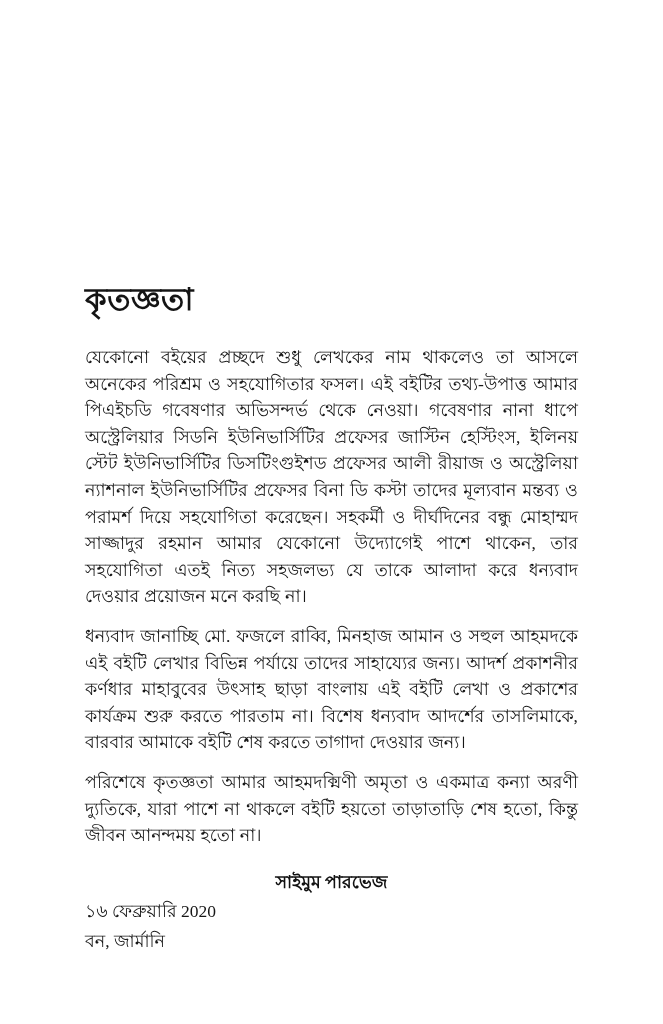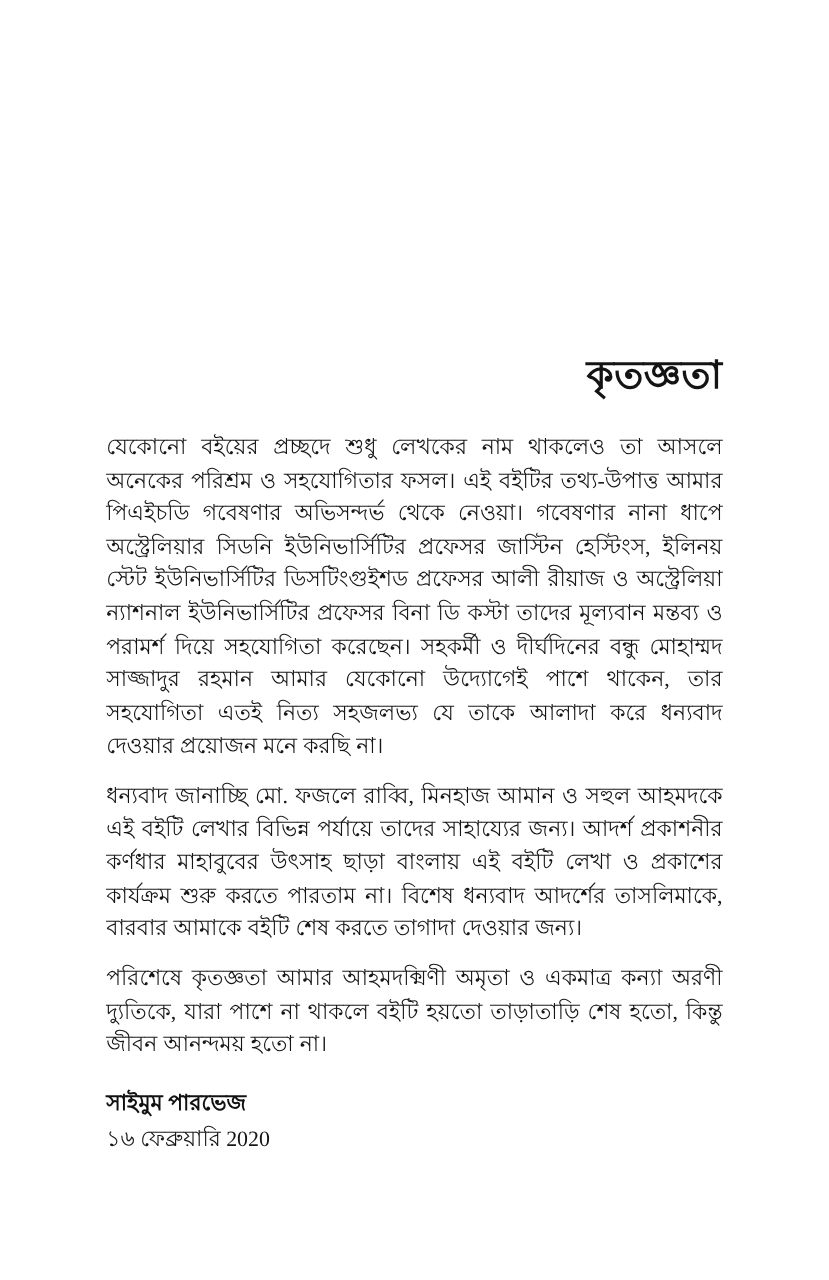--- a/index.html
+++ b/index.html
@@ -20,21 +20,21 @@
   .page-content {
     position: absolute;
     top: 0;
     left: 85px;
     width: 493px;
     padding-top: 280px;
     box-sizing: border-box;
   }
   .chapter-title {
     margin: 0 0 24px 0;
-    text-align: right;
+    text-align: left;
     font-size: 31px;
     line-height: 40px;
     font-weight: 700;
     letter-spacing: 0.5px;
     color: #141414;
   }
   .body-paragraph {
     margin: 12px 0 13px 0;
     font-size: 17.5px;
     line-height: 26.6px;
@@ -44,35 +44,37 @@
   }
   .signature-block {
     margin-top: 19px;
     font-size: 17.5px;
     line-height: 29.5px;
     color: #161616;
   }
   .signature-name {
     font-weight: 700;
     color: #111111;
+    text-align: center;
   }
 </style>
 </head>
 <body>
 
 <div class="book-page">
   <div class="page-content">
 
     <h1 class="chapter-title">কৃতজ্ঞতা</h1>
 
     <p class="body-paragraph">যেকোনো বইয়ের প্রচ্ছদে শুধু লেখকের নাম থাকলেও তা আসলে অনেকের পরিশ্রম ও সহযোগিতার ফসল। এই বইটির তথ্য-উপাত্ত আমার পিএইচডি গবেষণার অভিসন্দর্ভ থেকে নেওয়া। গবেষণার নানা ধাপে অস্ট্রেলিয়ার সিডনি ইউনিভার্সিটির প্রফেসর জাস্টিন হেস্টিংস, ইলিনয় স্টেট ইউনিভার্সিটির ডিসটিংগুইশড প্রফেসর আলী রীয়াজ ও অস্ট্রেলিয়া ন্যাশনাল ইউনিভার্সিটির প্রফেসর বিনা ডি কস্টা তাদের মূল্যবান মন্তব্য ও পরামর্শ দিয়ে সহযোগিতা করেছেন। সহকর্মী ও দীর্ঘদিনের বন্ধু মোহাম্মদ সাজ্জাদুর রহমান আমার যেকোনো উদ্যোগেই পাশে থাকেন, তার সহযোগিতা এতই নিত্য সহজলভ্য যে তাকে আলাদা করে ধন্যবাদ দেওয়ার প্রয়োজন মনে করছি না।</p>
 
     <p class="body-paragraph">ধন্যবাদ জানাচ্ছি মো. ফজলে রাব্বি, মিনহাজ আমান ও সহুল আহমদকে এই বইটি লেখার বিভিন্ন পর্যায়ে তাদের সাহায্যের জন্য। আদর্শ প্রকাশনীর কর্ণধার মাহাবুবের উৎসাহ ছাড়া বাংলায় এই বইটি লেখা ও প্রকাশের কার্যক্রম শুরু করতে পারতাম না। বিশেষ ধন্যবাদ আদর্শের তাসলিমাকে, বারবার আমাকে বইটি শেষ করতে তাগাদা দেওয়ার জন্য।</p>
 
     <p class="body-paragraph">পরিশেষে কৃতজ্ঞতা আমার আহমদক্মিণী অমৃতা ও একমাত্র কন্যা অরণী দ্যুতিকে, যারা পাশে না থাকলে বইটি হয়তো তাড়াতাড়ি শেষ হতো, কিন্তু জীবন আনন্দময় হতো না।</p>
 
     <div class="signature-block">
       <div class="signature-name">সাইমুম পারভেজ</div>
       <div class="signature-date">১৬ ফেব্রুয়ারি 2020</div>
+      <div class="signature-place">বন, জার্মানি</div>
     </div>
 
   </div>
 </div>
 
 </body></html>

